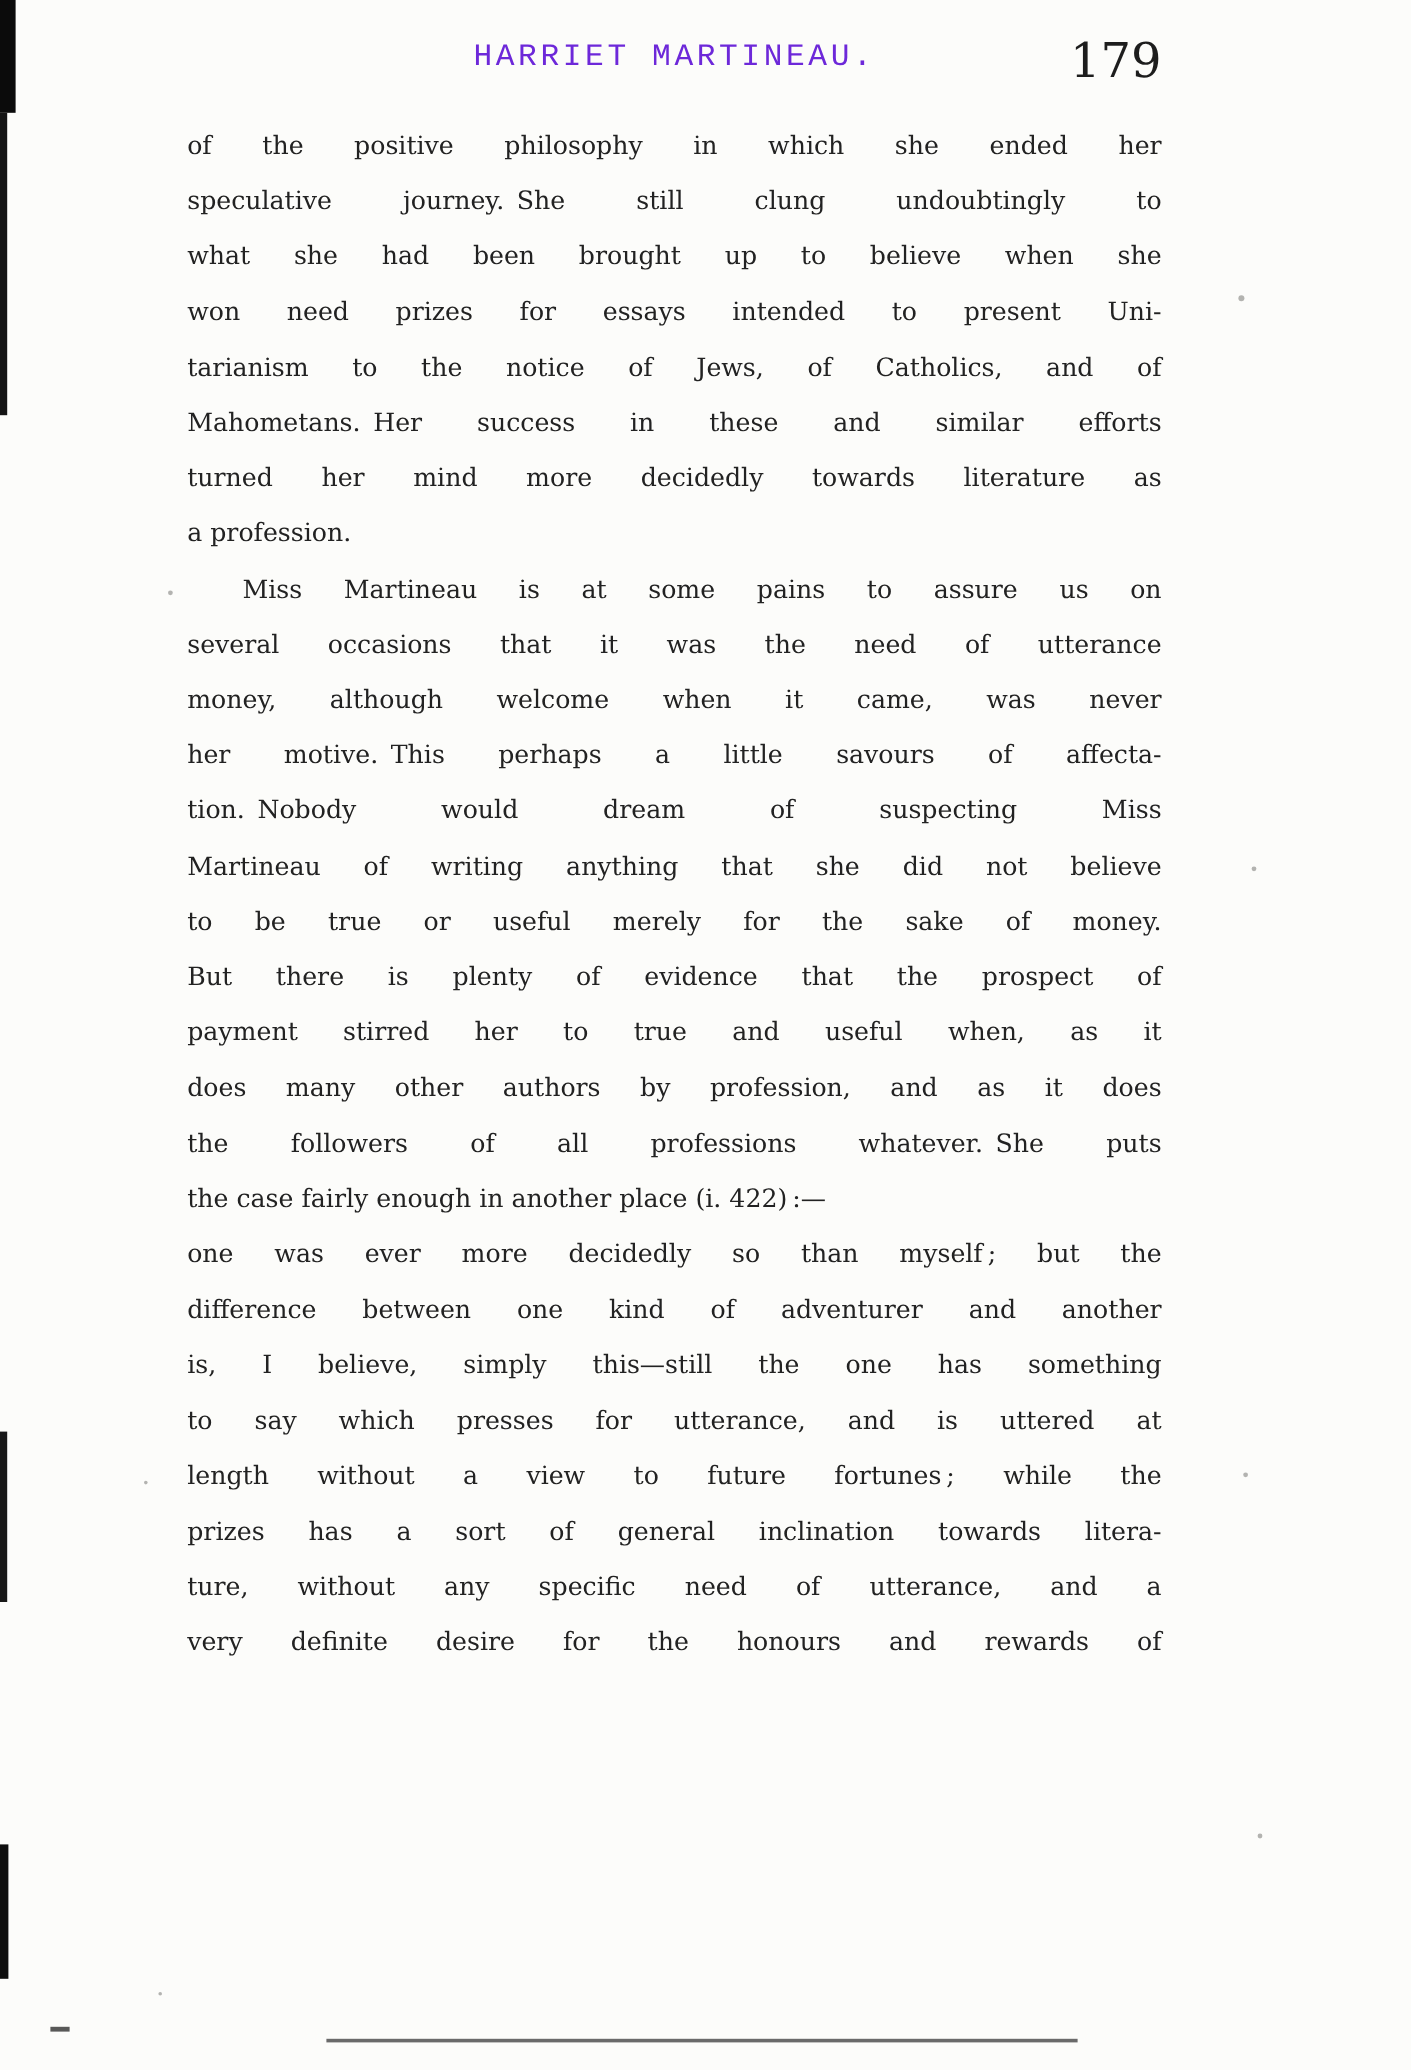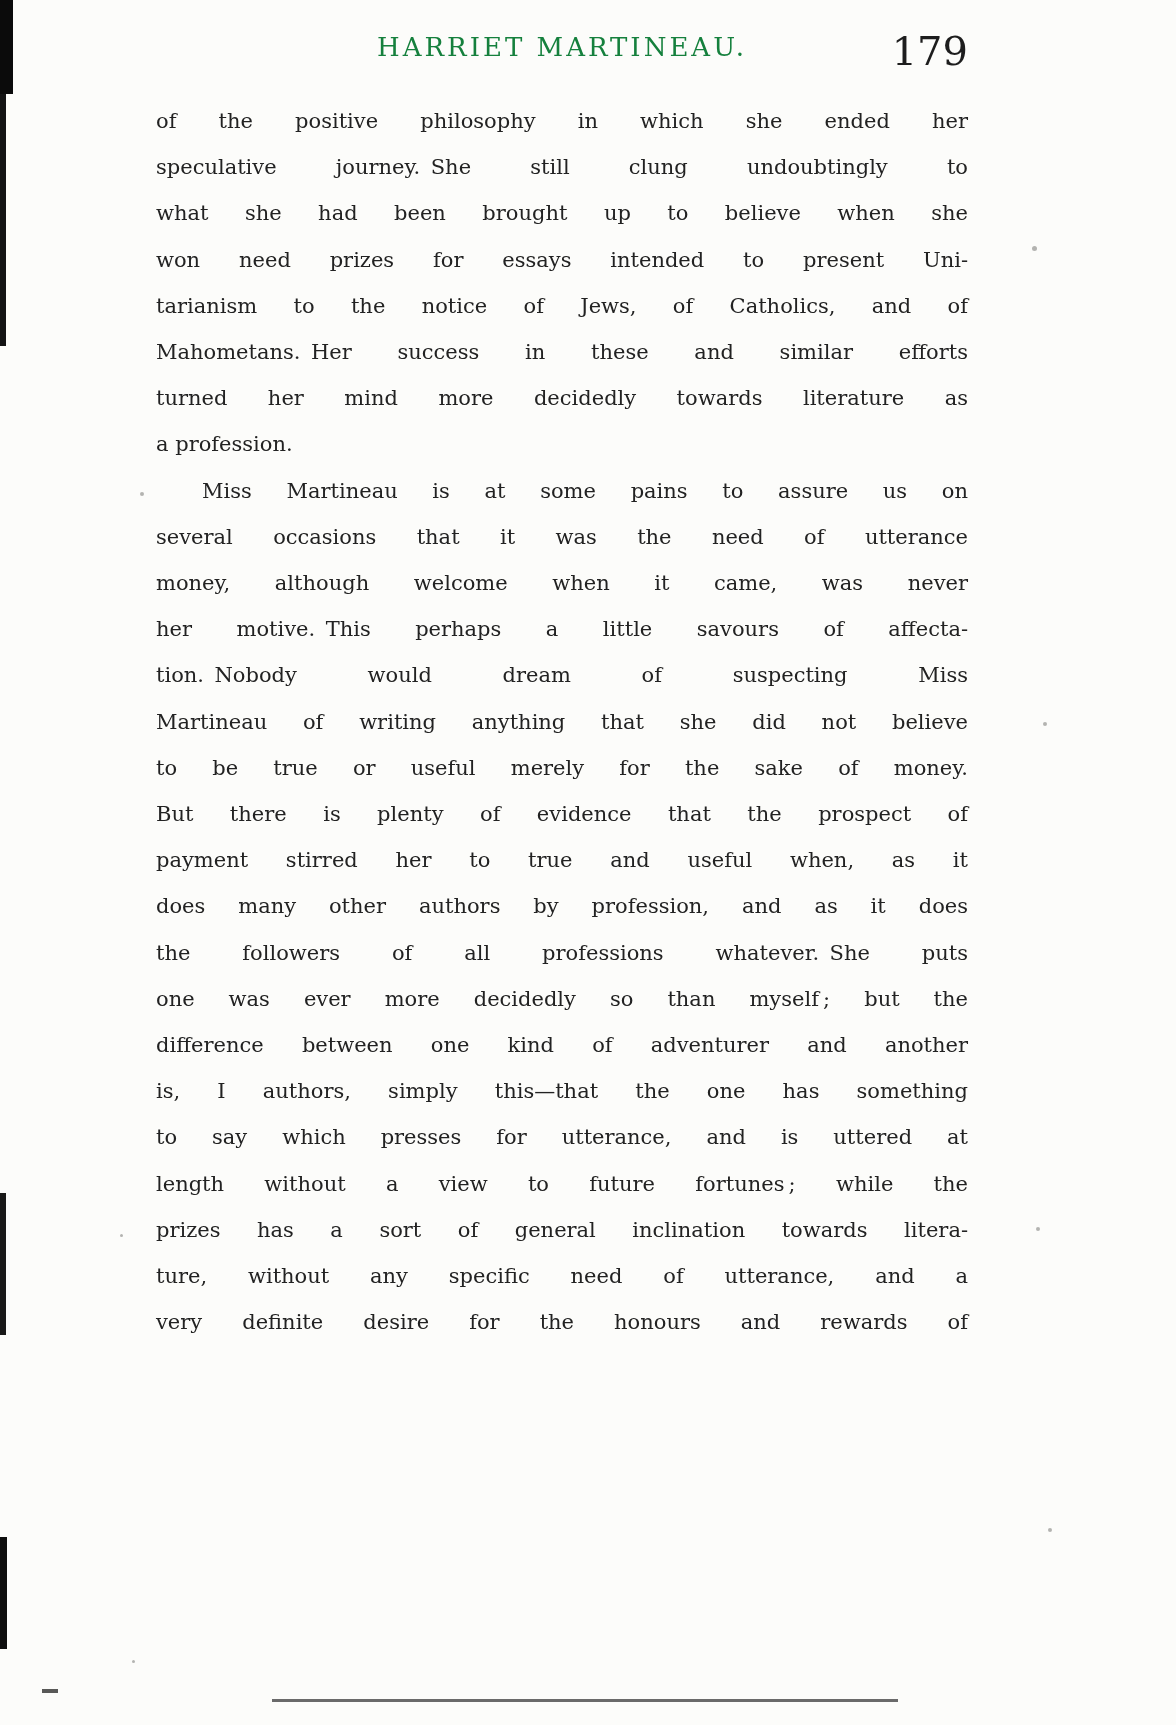--- a/index.html
+++ b/index.html
@@ -21,21 +21,22 @@
     top: 32px;
     width: 812px;
   }
 
   .page-header { position: relative; height: 66px; }
 
   .running-title {
     text-align: center;
     font-size: 26px;
     letter-spacing: 3px;
-    color: #15803d;
+    color: #6d28d9;
+    font-family: Liberation Mono, monospace;
   }
 
   .page-number {
     position: absolute;
     right: 0;
     top: -4px;
     font-size: 40px;
     color: #1d1d1d;
   }
 
@@ -113,23 +114,24 @@
         <div class="line">several occasions that it was the need of utterance</div>
         <div class="line">money, although welcome when it came, was never</div>
         <div class="line">her motive. This perhaps a little savours of affecta-</div>
         <div class="line">tion. Nobody would dream of suspecting Miss</div>
         <div class="line">Martineau of writing anything that she did not believe</div>
         <div class="line">to be true or useful merely for the sake of money.</div>
         <div class="line">But there is plenty of evidence that the prospect of</div>
         <div class="line">payment stirred her to true and useful when, as it</div>
         <div class="line">does many other authors by profession, and as it does</div>
         <div class="line">the followers of all professions whatever. She puts</div>
+        <div class="line rag">the case fairly enough in another place (i. 422) :—</div>
         <div class="line">one was ever more decidedly so than myself ; but the</div>
         <div class="line">difference between one kind of adventurer and another</div>
-        <div class="line">is, I authors, simply this—that the one has something</div>
+        <div class="line">is, I believe, simply this—still the one has something</div>
         <div class="line">to say which presses for utterance, and is uttered at</div>
         <div class="line">length without a view to future fortunes ; while the</div>
         <div class="line">prizes has a sort of general inclination towards litera-</div>
         <div class="line">ture, without any specific need of utterance, and a</div>
         <div class="line">very definite desire for the honours and rewards of</div>
       </main>
 
   </div>
 </div>
 

